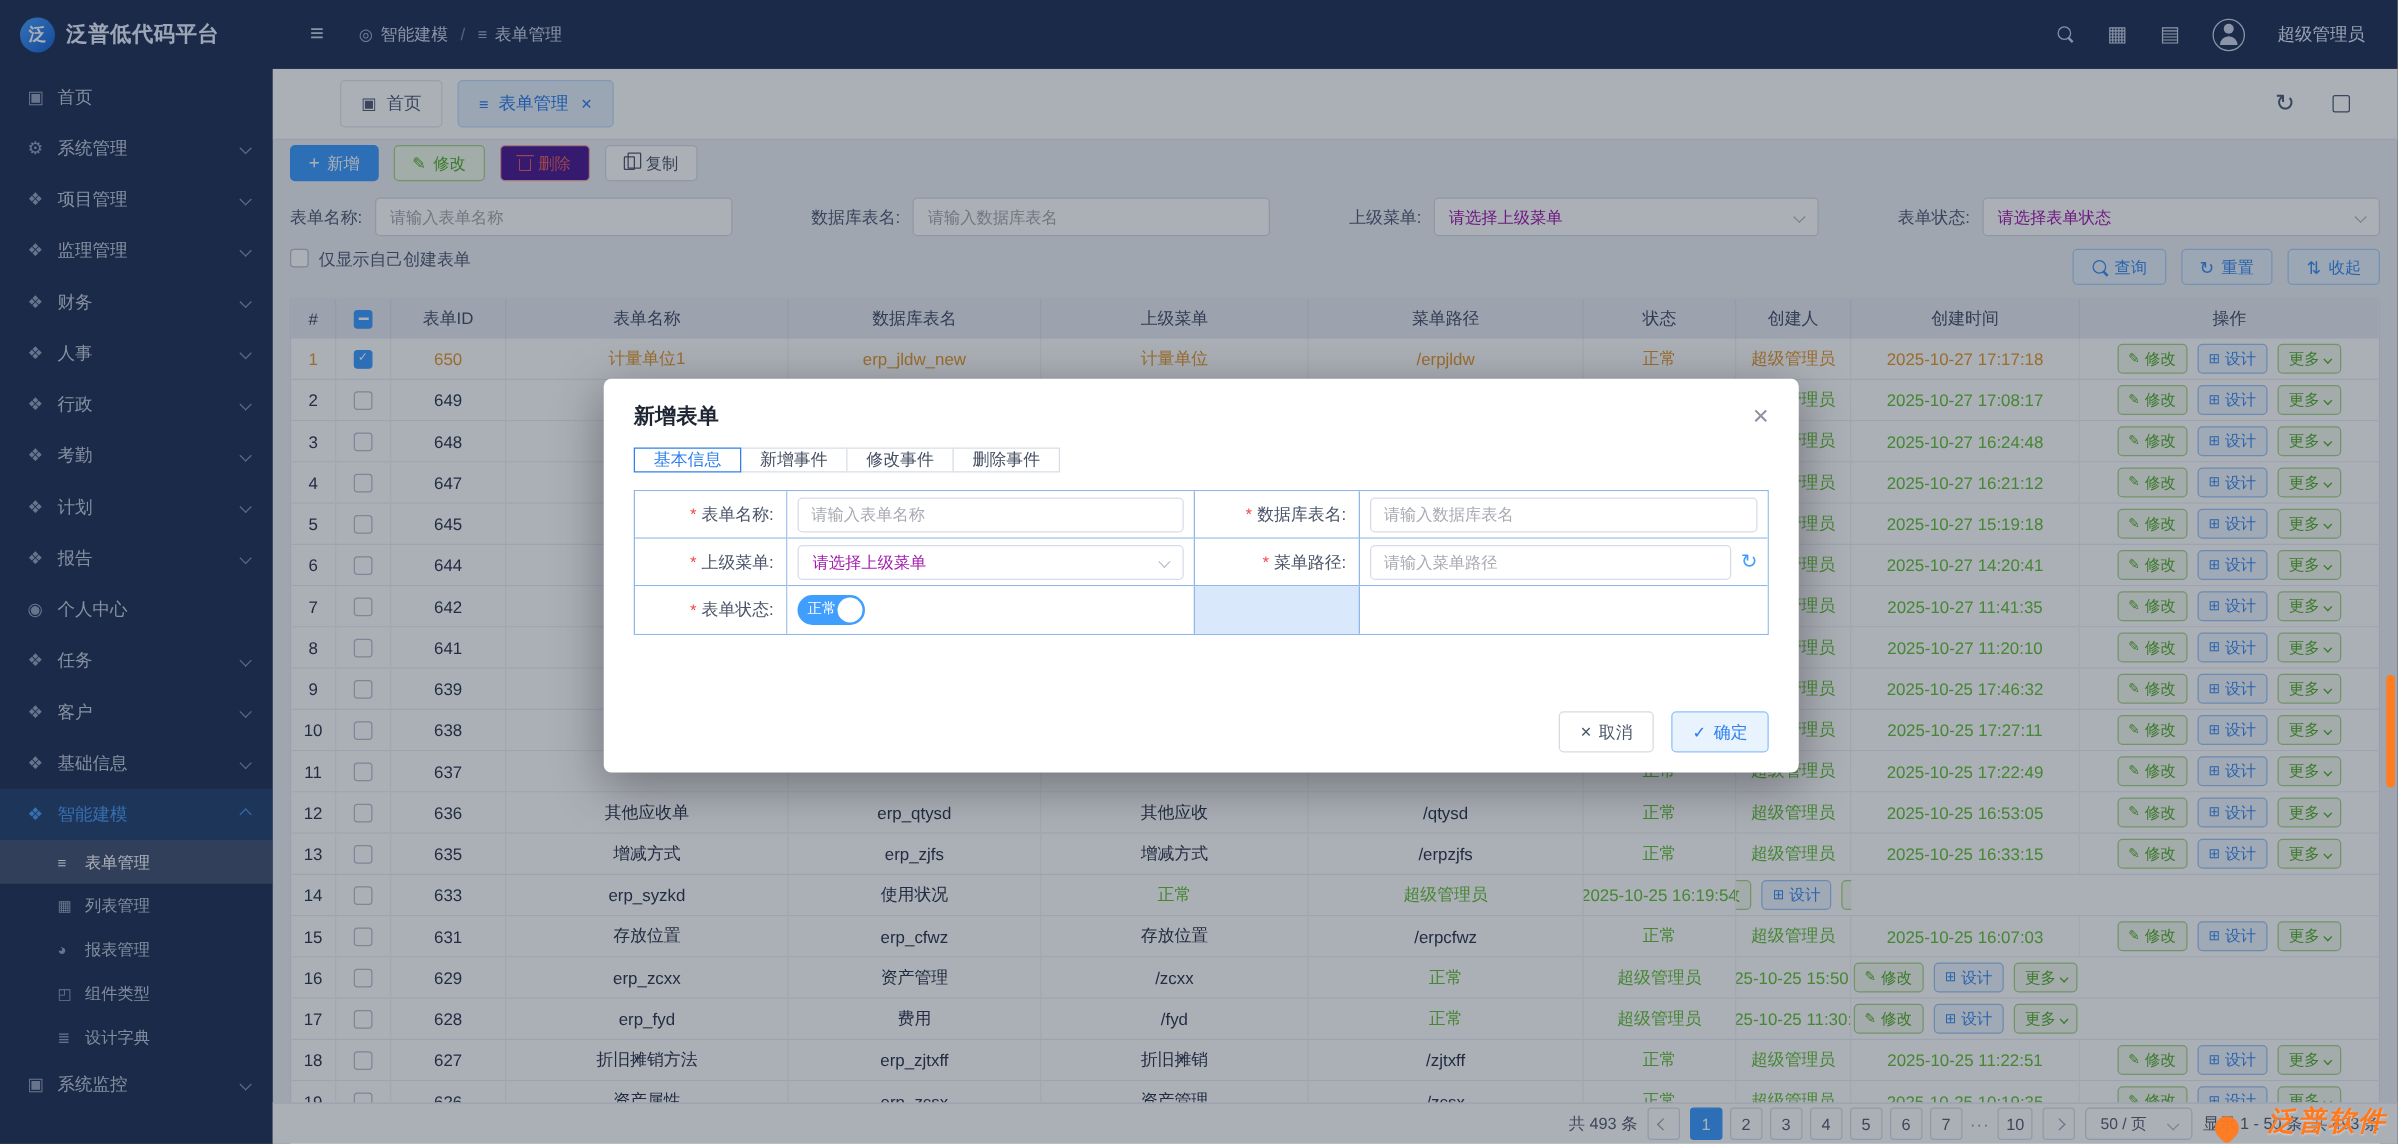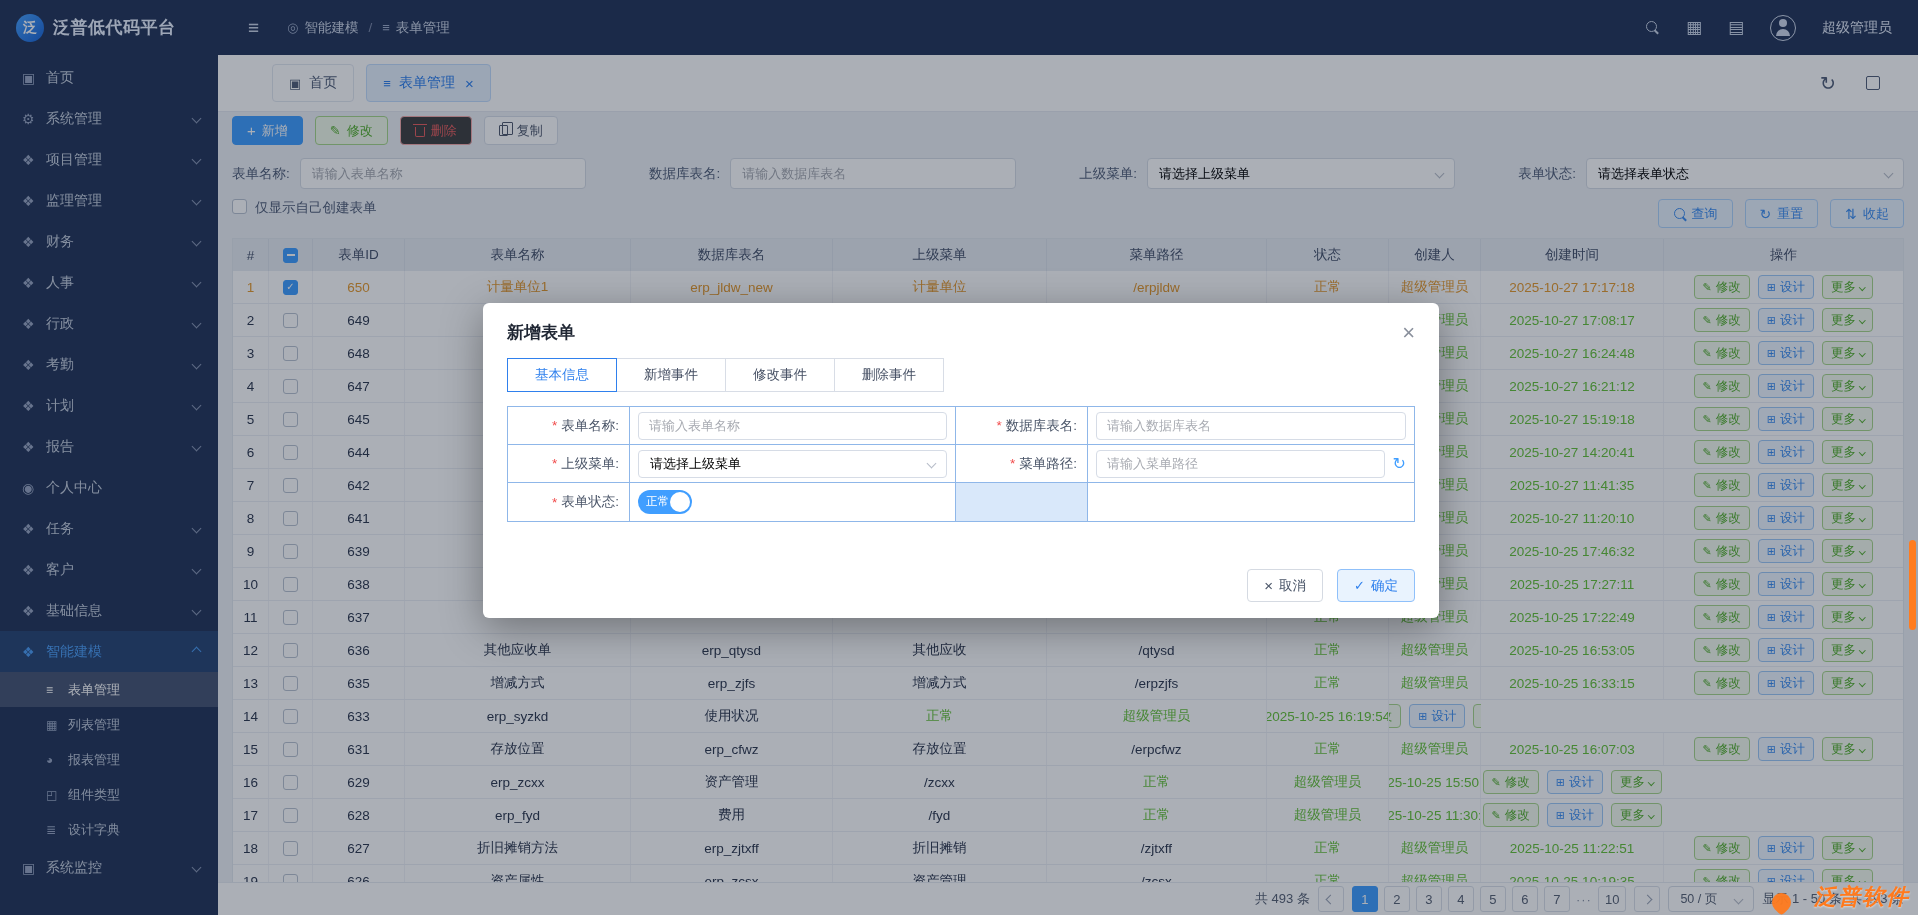--- a/index.html
+++ b/index.html
@@ -67,34 +67,34 @@
 .tab.act{background:#e7f1fe;border-color:#c3ddfc;color:#2f80ed}
 .tab-x{font-size:15px;margin-left:2px;color:#6f86b3;line-height:1}
 .tab.act .tab-x{color:#2f80ed}
 .tabbar-right{margin-left:auto;display:flex;align-items:center;gap:30px;padding-right:38px;color:#525f78}
 .tb-ic{font-size:19px;cursor:pointer;line-height:1;display:inline-flex;align-items:center}
 
 .toolbar{display:flex;gap:12px;margin:4px 14px 0}
 .btn{display:inline-flex;align-items:center;justify-content:center;gap:6px;height:29px;padding:0 14px;border-radius:4px;font-size:13px;border:1px solid transparent;cursor:pointer;font-family:inherit;white-space:nowrap}
 .btn.primary{background:#409eff;color:#fff;border-color:#409eff}
 .btn.success{background:#f1faea;color:#56b02f;border-color:#a8d88a}
-.btn.danger{background:#404040;color:#e85f5f;border-color:#f3abab}
+.btn.danger{background:#4c1d95;color:#e85f5f;border-color:#f3abab}
 .btn.plain{background:#fff;color:#515a6e;border-color:#d8dee8}
 .btn.lightblue{background:#e9f3fe;color:#3d8ef0;border-color:#aed3fb}
 .btn i{font-style:normal}
 .plus{font-size:15px;line-height:1}
 .pen{font-size:13px;line-height:1}
 
 .filterbar{display:flex;align-items:center;justify-content:space-between;margin:13px 14px 0}
 .fgroup{display:flex;align-items:center}
 .fgroup label{font-size:13.5px;color:#525f78;margin-right:10px;white-space:nowrap}
 .inp,.select{height:31px;border:1px solid #d6dce6;border-radius:4px;background:#fff;font-size:13px;color:#606266;padding:0 11px}
 .inp::placeholder{color:#a8abb2}
 .select{display:flex;align-items:center;justify-content:space-between;cursor:pointer}
-.select .ph{color:#000000;white-space:nowrap;overflow:hidden}
+.select .ph{color:#a21caf;white-space:nowrap;overflow:hidden}
 .select .chev{color:#b6bcc8;margin-left:8px;flex:none}
 .w1{width:286px}.w2{width:286px}.w3{width:308px}.w4{width:318px}
 .filter2{display:flex;align-items:flex-start;margin:10px 14px 0}
 .cb-label{font-size:13.5px;color:#525f78;margin-left:8px}
 .f2-right{margin-left:auto;display:flex;gap:12px}
 .ric{font-size:14px;line-height:1}
 
 
 .grid{margin:10px 14px 0;background:#fff;border:1px solid #e3e8ef;height:677px;overflow:hidden;position:relative}
 .thead,.trow{display:grid;grid-template-columns:36px 44px 92px 226px 202px 214px 220px 122px 92px 183px 1fr}
@@ -122,21 +122,21 @@
 .pg-size{height:26px;width:86px;font-size:12.5px}
 .pg-size span{color:#5a6476}
 
 
 .overlay{position:absolute;inset:0;background:rgba(8,20,42,.34);z-index:10}
 .modal{position:absolute;left:483px;top:303px;width:956px;height:315px;background:#fff;border-radius:6px;box-shadow:0 10px 40px rgba(0,0,0,.35);z-index:20}
 .m-head{display:flex;align-items:center;padding:18px 24px 10px}
 .m-title{font-size:17px;color:#1f2633;font-weight:bold}
 .m-close{margin-left:auto;font-size:22px;color:#8a909c;cursor:pointer;line-height:1}
 .m-tabs{display:flex;margin:4px 24px 0}
-.m-tab{height:34px;padding:0 27px;border:1px solid #d8dde6;background:#fff;font-size:13.5px;color:#454f63;cursor:pointer;margin-right:-1px;font-family:inherit}
+.m-tab{height:20px;padding:0 15px;border:1px solid #d8dde6;background:#fff;font-size:13.5px;color:#454f63;cursor:pointer;margin-right:-1px;font-family:inherit}
 .m-tab.act{color:#2f80ed;border-color:#2f80ed;position:relative;z-index:1}
 .m-form{margin:14px 24px 0;display:grid;grid-template-columns:122px 1fr 132px 1fr;border:1px solid #8fb7e9}
 .m-cell{min-height:38px;display:flex;align-items:center;border-right:1px solid #8fb7e9;border-bottom:1px solid #8fb7e9;padding:4px 8px;background:#fff}
 .m-form .m-cell:nth-child(4n){border-right:none}
 .m-form .m-cell:nth-child(n+9){border-bottom:none}
 .m-cell.lbl{justify-content:flex-end;font-size:13.5px;color:#4a5568;padding-right:10px;white-space:nowrap}
 .req{color:#f14b4b;margin-right:4px}
 .m-cell.lite{background:#d9e8fa}
 .m-inp{width:100%;height:28px;border:1px solid #d6dce6;border-radius:4px;padding:0 10px;font-size:13px;color:#606266;font-family:inherit}
 .m-inp::placeholder{color:#a8abb2}

